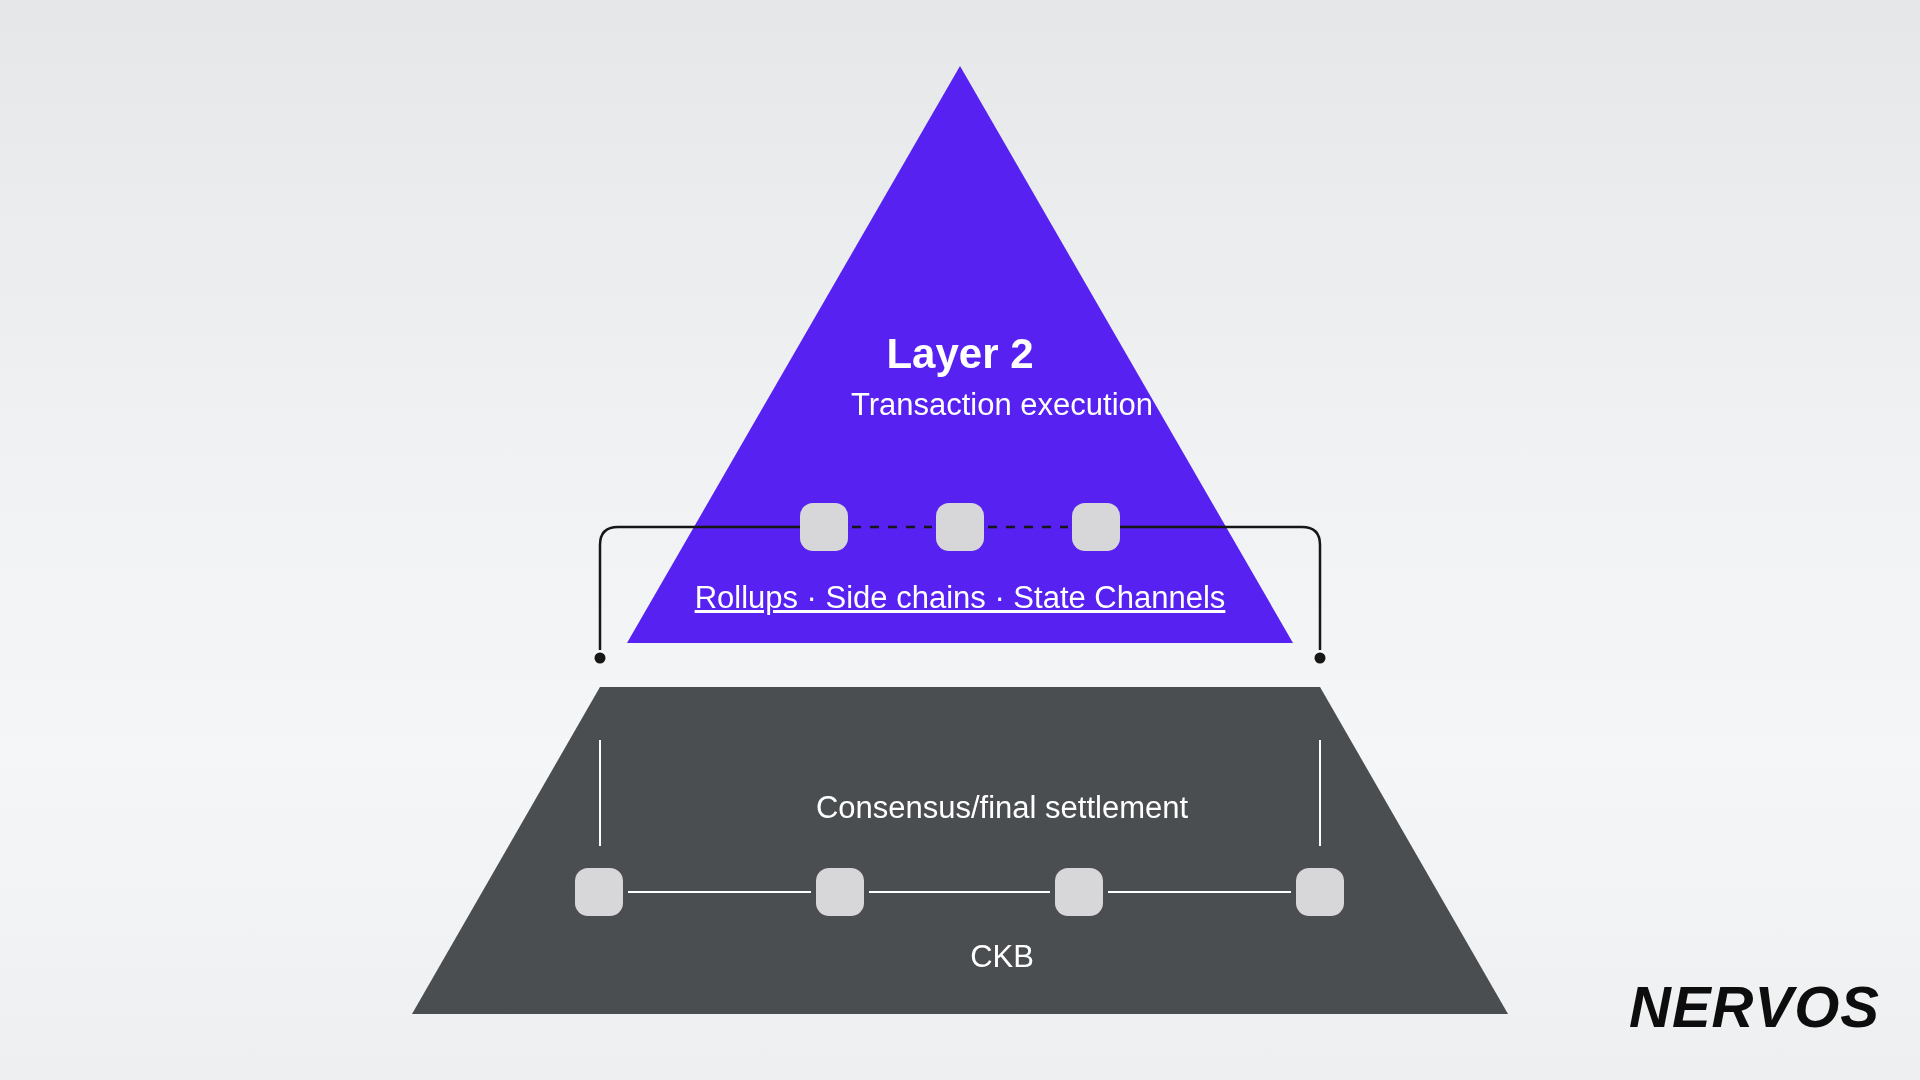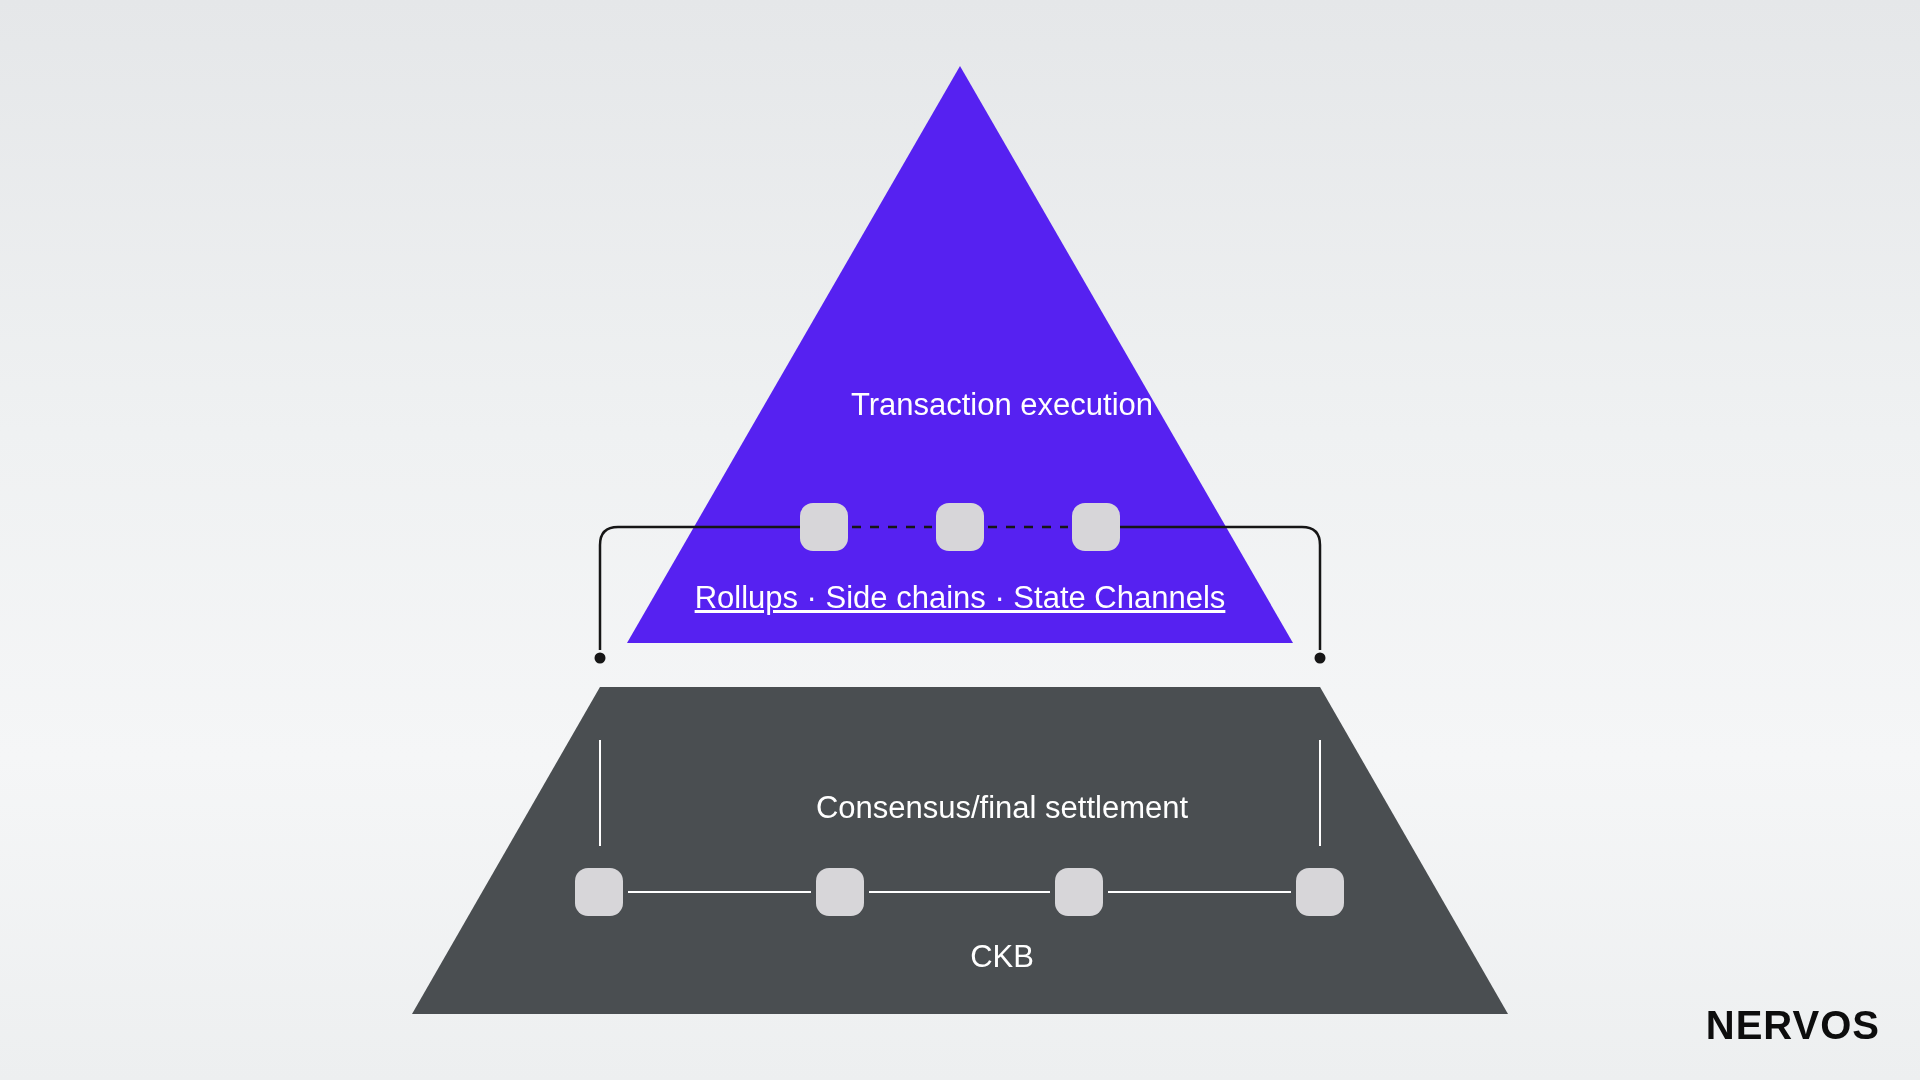--- a/index.html
+++ b/index.html
@@ -34,23 +34,23 @@
 
   
   .node {
     width: 48px; height: 48px; border-radius: 13px;
     background: #d7d6d9; z-index: 4;
   }
 
   svg.overlay { left: 0; top: 0; z-index: 3; }
 
   .logo {
-    right: 40px; bottom: 32px;
-    font-size: 40px; font-weight: 700; letter-spacing: 1px;
-    color: #0d0d0d; z-index: 6;
+    right: 40px; bottom: 40px;
+    font-size: 58px; font-weight: 700; letter-spacing: 1px;
+    color: #0d0d0d; z-index: 6; font-style: italic;
   }
 </style>
 </head>
 <body>
 
 <div class="canvas">
 
   <div class="abs triangle" style="background: rgb(86, 33, 241);"></div>
 
   <div class="abs trapezoid" style="background: rgb(74, 78, 81);"></div>
@@ -66,20 +66,21 @@
     <line x1="988" y1="527" x2="1068" y2="527" stroke="#161616" stroke-width="2.5" stroke-dasharray="9 9"></line>
 
     <line x1="600" y1="740" x2="600" y2="846" stroke="#ffffff" stroke-width="2"></line>
     <line x1="1320" y1="740" x2="1320" y2="846" stroke="#ffffff" stroke-width="2"></line>
 
     <line x1="628" y1="892" x2="811" y2="892" stroke="#ffffff" stroke-width="2"></line>
     <line x1="869" y1="892" x2="1050" y2="892" stroke="#ffffff" stroke-width="2"></line>
     <line x1="1108" y1="892" x2="1291" y2="892" stroke="#ffffff" stroke-width="2"></line>
   </svg>
 
+  <div class="abs txt title" style="top:330px">Layer 2</div>
   <div class="abs txt sub" style="top:386px">Transaction execution</div>
   <div class="abs txt caption" style="top:579px">Rollups · Side chains · State Channels</div>
 
   <div class="abs node" style="left: 800px; top: 503px; background: rgb(215, 214, 217);"></div>
   <div class="abs node" style="left: 936px; top: 503px; background: rgb(215, 214, 217);"></div>
   <div class="abs node" style="left: 1072px; top: 503px; background: rgb(215, 214, 217);"></div>
 
   <div class="abs txt sub" style="top:789px">Consensus/final settlement</div>
   <div class="abs txt sub" style="top:938px">CKB</div>
 

